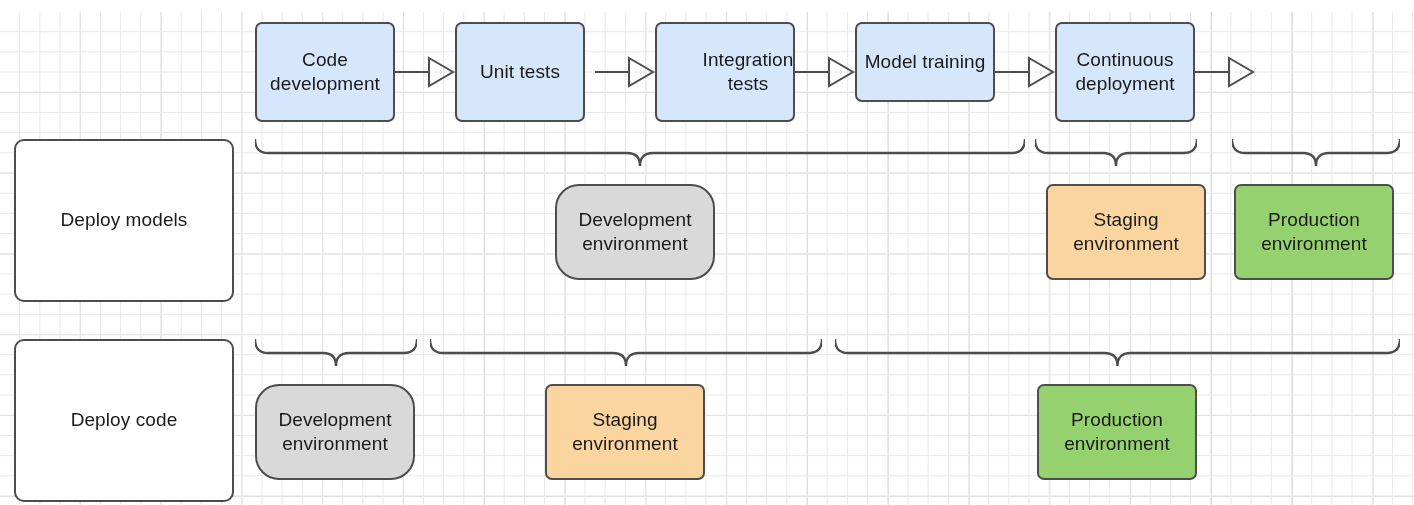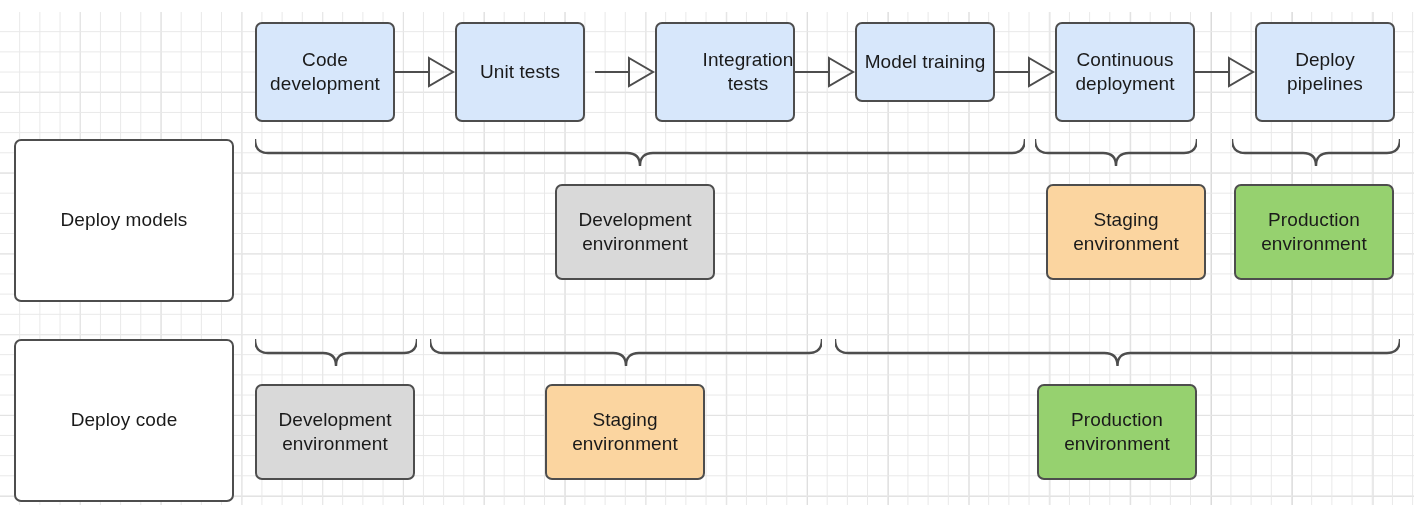--- a/index.html
+++ b/index.html
@@ -35,24 +35,24 @@
     text-align: center;
     color: #1a1a1a;
     font-size: 19px;
     line-height: 1.28;
     font-family: "Liberation Sans", sans-serif;
     letter-spacing: 0.1px;
   }
   .node .lbl { display: block; padding: 0 6px; }
 
   .fill-blue   { background: #d7e7fb; }
-  .fill-gray   { background: #d9d9d9; }
+  .fill-gray   { background: #d9d9d9; border-radius: 24px; }
   .fill-orange { background: #fbd5a0; }
   .fill-green  { background: #96d16f; }
-  .fill-white  { background: #ffffff; }
+  .fill-white  { background: #ffffff; border-radius: 10px; }
 
   .connector { position: absolute; }
   .brace { position: absolute; }
 </style>
 </head>
 <body>
 
 <div id="canvas">
     <div class="node fill-blue" style="left: 255px; top: 10px; width: 140px; height: 100px;">
       <span class="lbl">Code development</span>
@@ -61,23 +61,20 @@
       <span class="lbl">Unit tests</span>
     </div>
     <div class="node fill-blue" style="left: 655px; top: 10px; width: 140px; height: 100px; padding-left: 46px;">
       <span class="lbl">Integration tests</span>
     </div>
     <div class="node fill-blue" style="left: 855px; top: 10px; width: 140px; height: 80px;">
       <span class="lbl">Model training</span>
     </div>
     <div class="node fill-blue" style="left: 1055px; top: 10px; width: 140px; height: 100px; justify-content: flex-end;">
       <span class="lbl">Continuous deployment</span>
-    </div>
-    <div class="node fill-blue" style="left: 1255px; top: 10px; width: 140px; height: 100px;">
-      <span class="lbl">Deploy pipelines</span>
     </div>
     <svg class="connector" width="60" height="40" style="left: 395px; top: 40px;">
       <path d="M 0 20 L 34 20" stroke="#4d4d4d" stroke-width="2" fill="none"></path>
       <path d="M 34 6 L 58 20 L 34 34 Z" stroke="#4d4d4d" stroke-width="2" stroke-linejoin="miter" fill="none"></path>
     </svg>
     <svg class="connector" width="60" height="40" style="left: 595px; top: 40px;">
       <path d="M 0 20 L 34 20" stroke="#4d4d4d" stroke-width="2" fill="none"></path>
       <path d="M 34 6 L 58 20 L 34 34 Z" stroke="#4d4d4d" stroke-width="2" stroke-linejoin="miter" fill="none"></path>
     </svg>
     <svg class="connector" width="60" height="40" style="left: 795px; top: 40px;">

